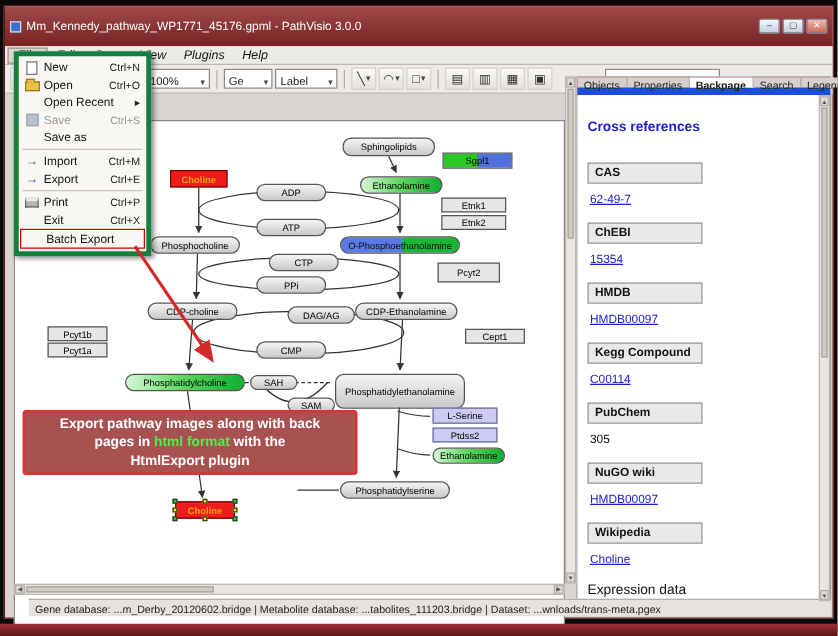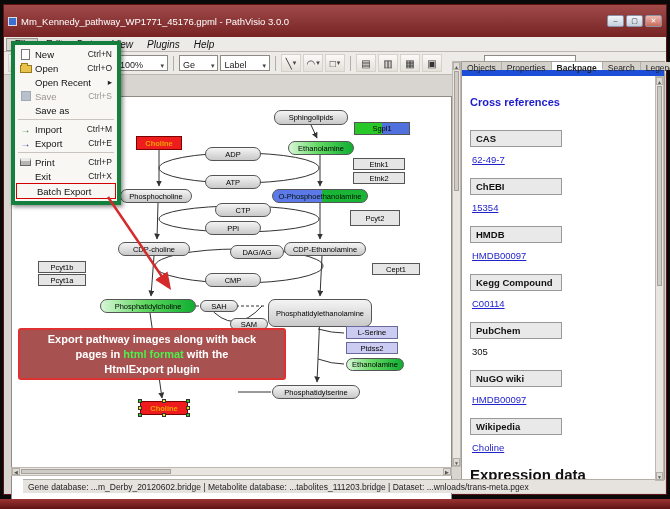--- a/index.html
+++ b/index.html
@@ -77,21 +77,21 @@
   
   .panel { position:absolute; left:457px; top:56px; width:204px; height:420px; background:#fff; border:1px solid #a29e97; }
   .ptabs { display:flex; height:14px; background:#be185d; border-bottom:6px solid #1d4ed8; }
   .ptab { font-size:8.5px; padding:1px 5px; border-right:1px solid #b3afa8; color:#222; background:#d4d1cb; }
   .ptab.active { background:#fff; font-weight:bold; border-bottom:1px solid #fff; }
   .panel-content { padding:6px 8px 0 8px; height:405px; overflow:hidden; }
   .bp-heading { color:#1c1ccc; font-weight:bold; font-size:11px; margin:14px 0 22px 0; }
   .bp-header { width:92px; background:#e9e9e9; border:1px solid #999; padding:2px 5px; font-size:9.5px; font-weight:bold; color:#111; margin-bottom:7px; }
   .bp-value { display:block; font-size:9.5px; color:#111; margin:0 0 13px 2px; text-decoration:none; }
   .bp-value.link { color:#2222cc; text-decoration:underline; }
-  .bp-footer { font-weight:bold; font-size:15px; color:#111; margin-top:4px; }
+  .bp-footer { font-weight:normal; font-size:11px; color:#111; margin-top:4px; }
 
   .statusbar { position:absolute; left:19px; right:1px; bottom:1px; height:14px; background:#e6e3de; border-top:1px solid #b3afa8; font-size:8.5px; color:#222; display:flex; align-items:center; padding-left:5px; white-space:nowrap; overflow:hidden; }
 
   .overlay { position:absolute; left:0; top:0; z-index:60; pointer-events:none; }
   .bottom-strip { position:absolute; left:0; right:0; bottom:0; height:10px; background:linear-gradient(#9c3434,#5f1212); }
 </style>
 </head>
 <body>
 
 <div class="window">

